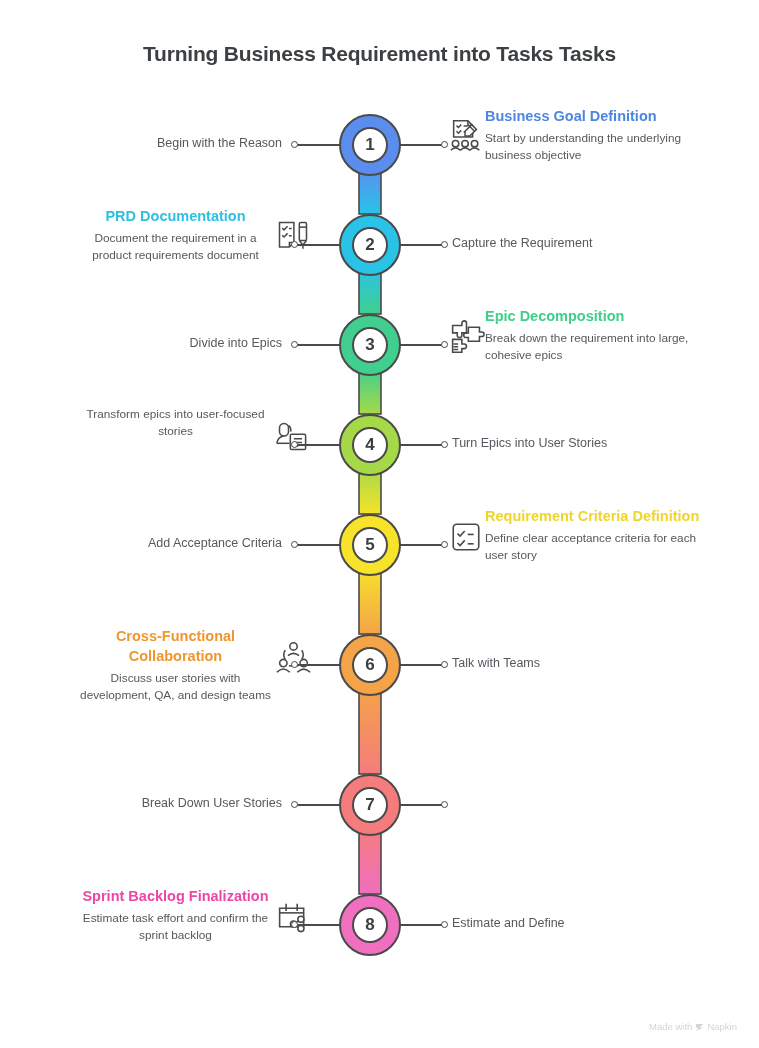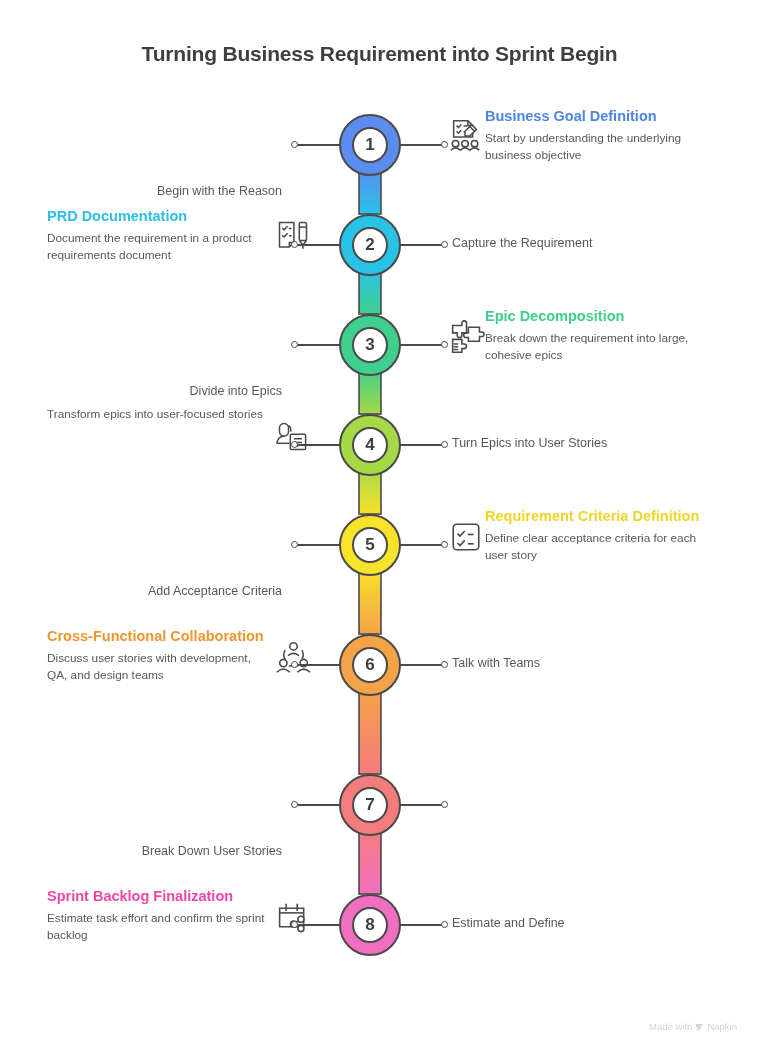--- a/index.html
+++ b/index.html
@@ -94,32 +94,32 @@
   .dot.right { left: 441px; }
 
   
   .plain {
     position: absolute;
     top: 22px;
     font-size: 12.5px;
     color: #55585c;
     white-space: nowrap;
   }
-  .plain.left  { right: 477px; text-align: right; margin-top: 48px; }
+  .plain.left  { right: 477px; text-align: right; }
   .plain.right { left: 452px; text-align: left; }
 
   
   .rich {
     position: absolute;
     top: -8px;
     display: flex;
   }
   .rich.right { left: 447px; width: 265px; align-items: flex-start; }
   .rich.left  { right: 447px; width: 265px; flex-direction: row-reverse; align-items: flex-start; }
-  .rich.left .rich-text { text-align: left; }
+  .rich.left .rich-text { text-align: center; margin-left: 30px; }
 
   .rich-icon {
     flex: 0 0 auto;
     width: 38px;
     height: 42px;
     display: flex;
     align-items: center;
     justify-content: center;
     margin-top: 10px;
   }
@@ -146,21 +146,21 @@
     align-items: flex-end;
     gap: 3px;
     margin-top: 24px;
   }
 </style>
 </head>
 <body>
 
 <div class="page">
 
-  <div class="title">Turning Business Requirement into Sprint Begin</div>
+  <div class="title">Turning Business Requirement into Tasks Tasks</div>
 
   <svg class="spine" viewBox="0 0 759 1048">
     <defs>
       <linearGradient id="g12" x1="0" y1="0" x2="0" y2="1">
         <stop offset="0%" stop-color="#5b8def"></stop>
           <stop offset="100%" stop-color="#29c3e8"></stop>
       </linearGradient>
       <linearGradient id="g23" x1="0" y1="0" x2="0" y2="1">
         <stop offset="0%" stop-color="#29c3e8"></stop>
           <stop offset="100%" stop-color="#40cf8e"></stop>

